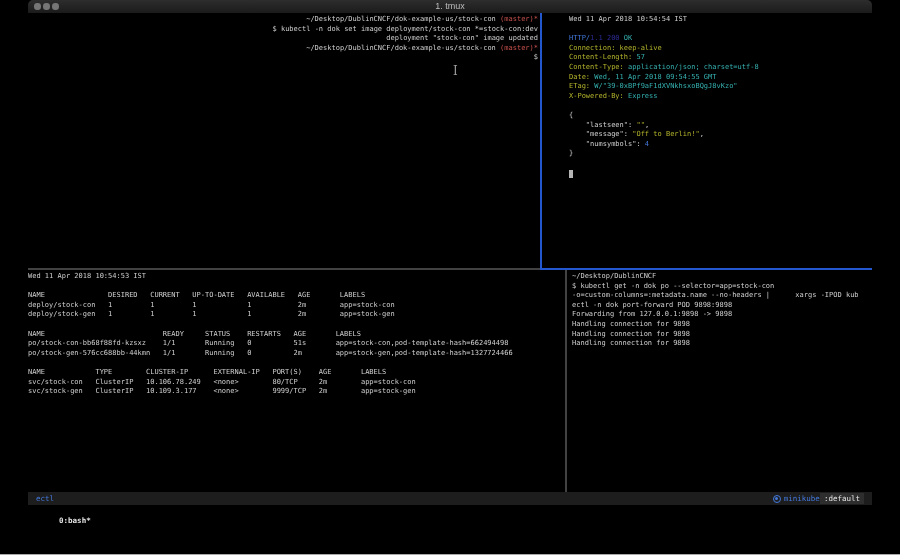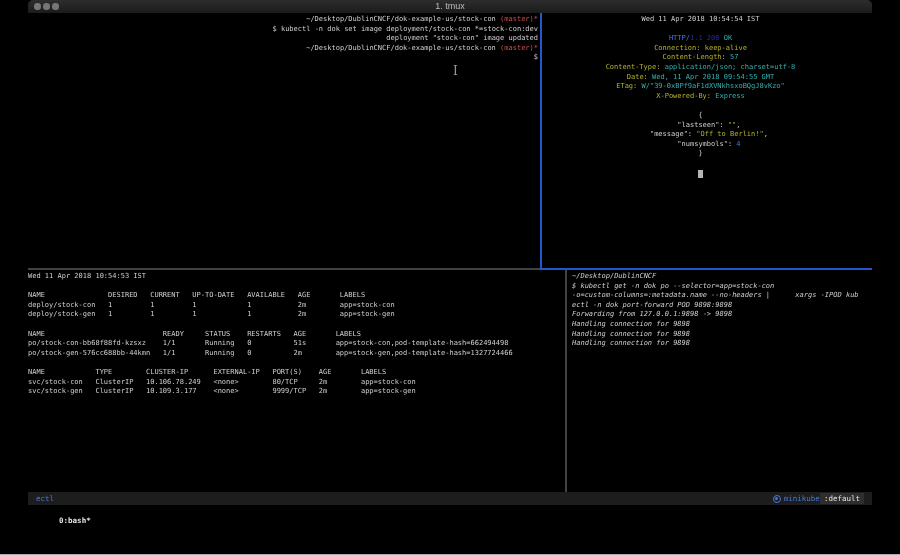--- a/index.html
+++ b/index.html
@@ -9,23 +9,23 @@
     background:linear-gradient(#2d2d2d,#1b1b1b);border-radius:5px 5px 0 0;
     border-bottom:1px solid #000;}
   .lights{position:absolute;left:6px;top:3px;display:flex;gap:2.5px;}
   .light{width:6.5px;height:6.5px;border-radius:50%;background:#767676;}
   .win-title{position:absolute;left:0;right:0;top:1px;text-align:center;
     font:9px "Liberation Sans",sans-serif;color:#bdbdbd;}
   .term{position:absolute;top:13px;left:0;right:0;height:479px;background:#000;overflow:hidden;}
   .pane{position:absolute;font:7px/9.6px "DejaVu Sans Mono",monospace;color:#d0d0d0;
     white-space:pre;overflow:hidden;}
   .pane-tl{left:6px;top:2px;width:504px;height:251px;text-align:right;}
-  .pane-tr{left:503px;top:2px;right:2px;height:251px;text-align:center;}
+  .pane-tr{left:541px;top:2px;right:2px;height:251px;}
   .pane-bl{left:0;top:259px;width:529px;bottom:0;}
-  .pane-br{left:544px;top:259px;right:2px;bottom:0;font-style:italic;}
+  .pane-br{left:544px;top:259px;right:2px;bottom:0;}
   .border{position:absolute;}
   .vb-top{left:512px;top:0;width:2px;height:256px;background:#2257cf;}
   .hb-left{left:0;top:255px;width:512px;height:2px;background:#424242;}
   .hb-right{left:512px;top:255px;right:0;height:2px;background:#2257cf;}
   .vb-bottom{left:537px;top:257px;width:1.5px;bottom:0;background:#424242;}
   .line{height:9.6px;}
   .cursor{display:inline-block;width:4.3px;height:8px;background:#b5b5b5;vertical-align:-1px;}
   .statusbar{position:absolute;left:0;bottom:0;right:0;height:13px;background:#1d1d1d;
     display:flex;align-items:center;justify-content:space-between;
     font:7.5px "DejaVu Sans Mono",monospace;padding:0 8px;box-sizing:border-box;}

